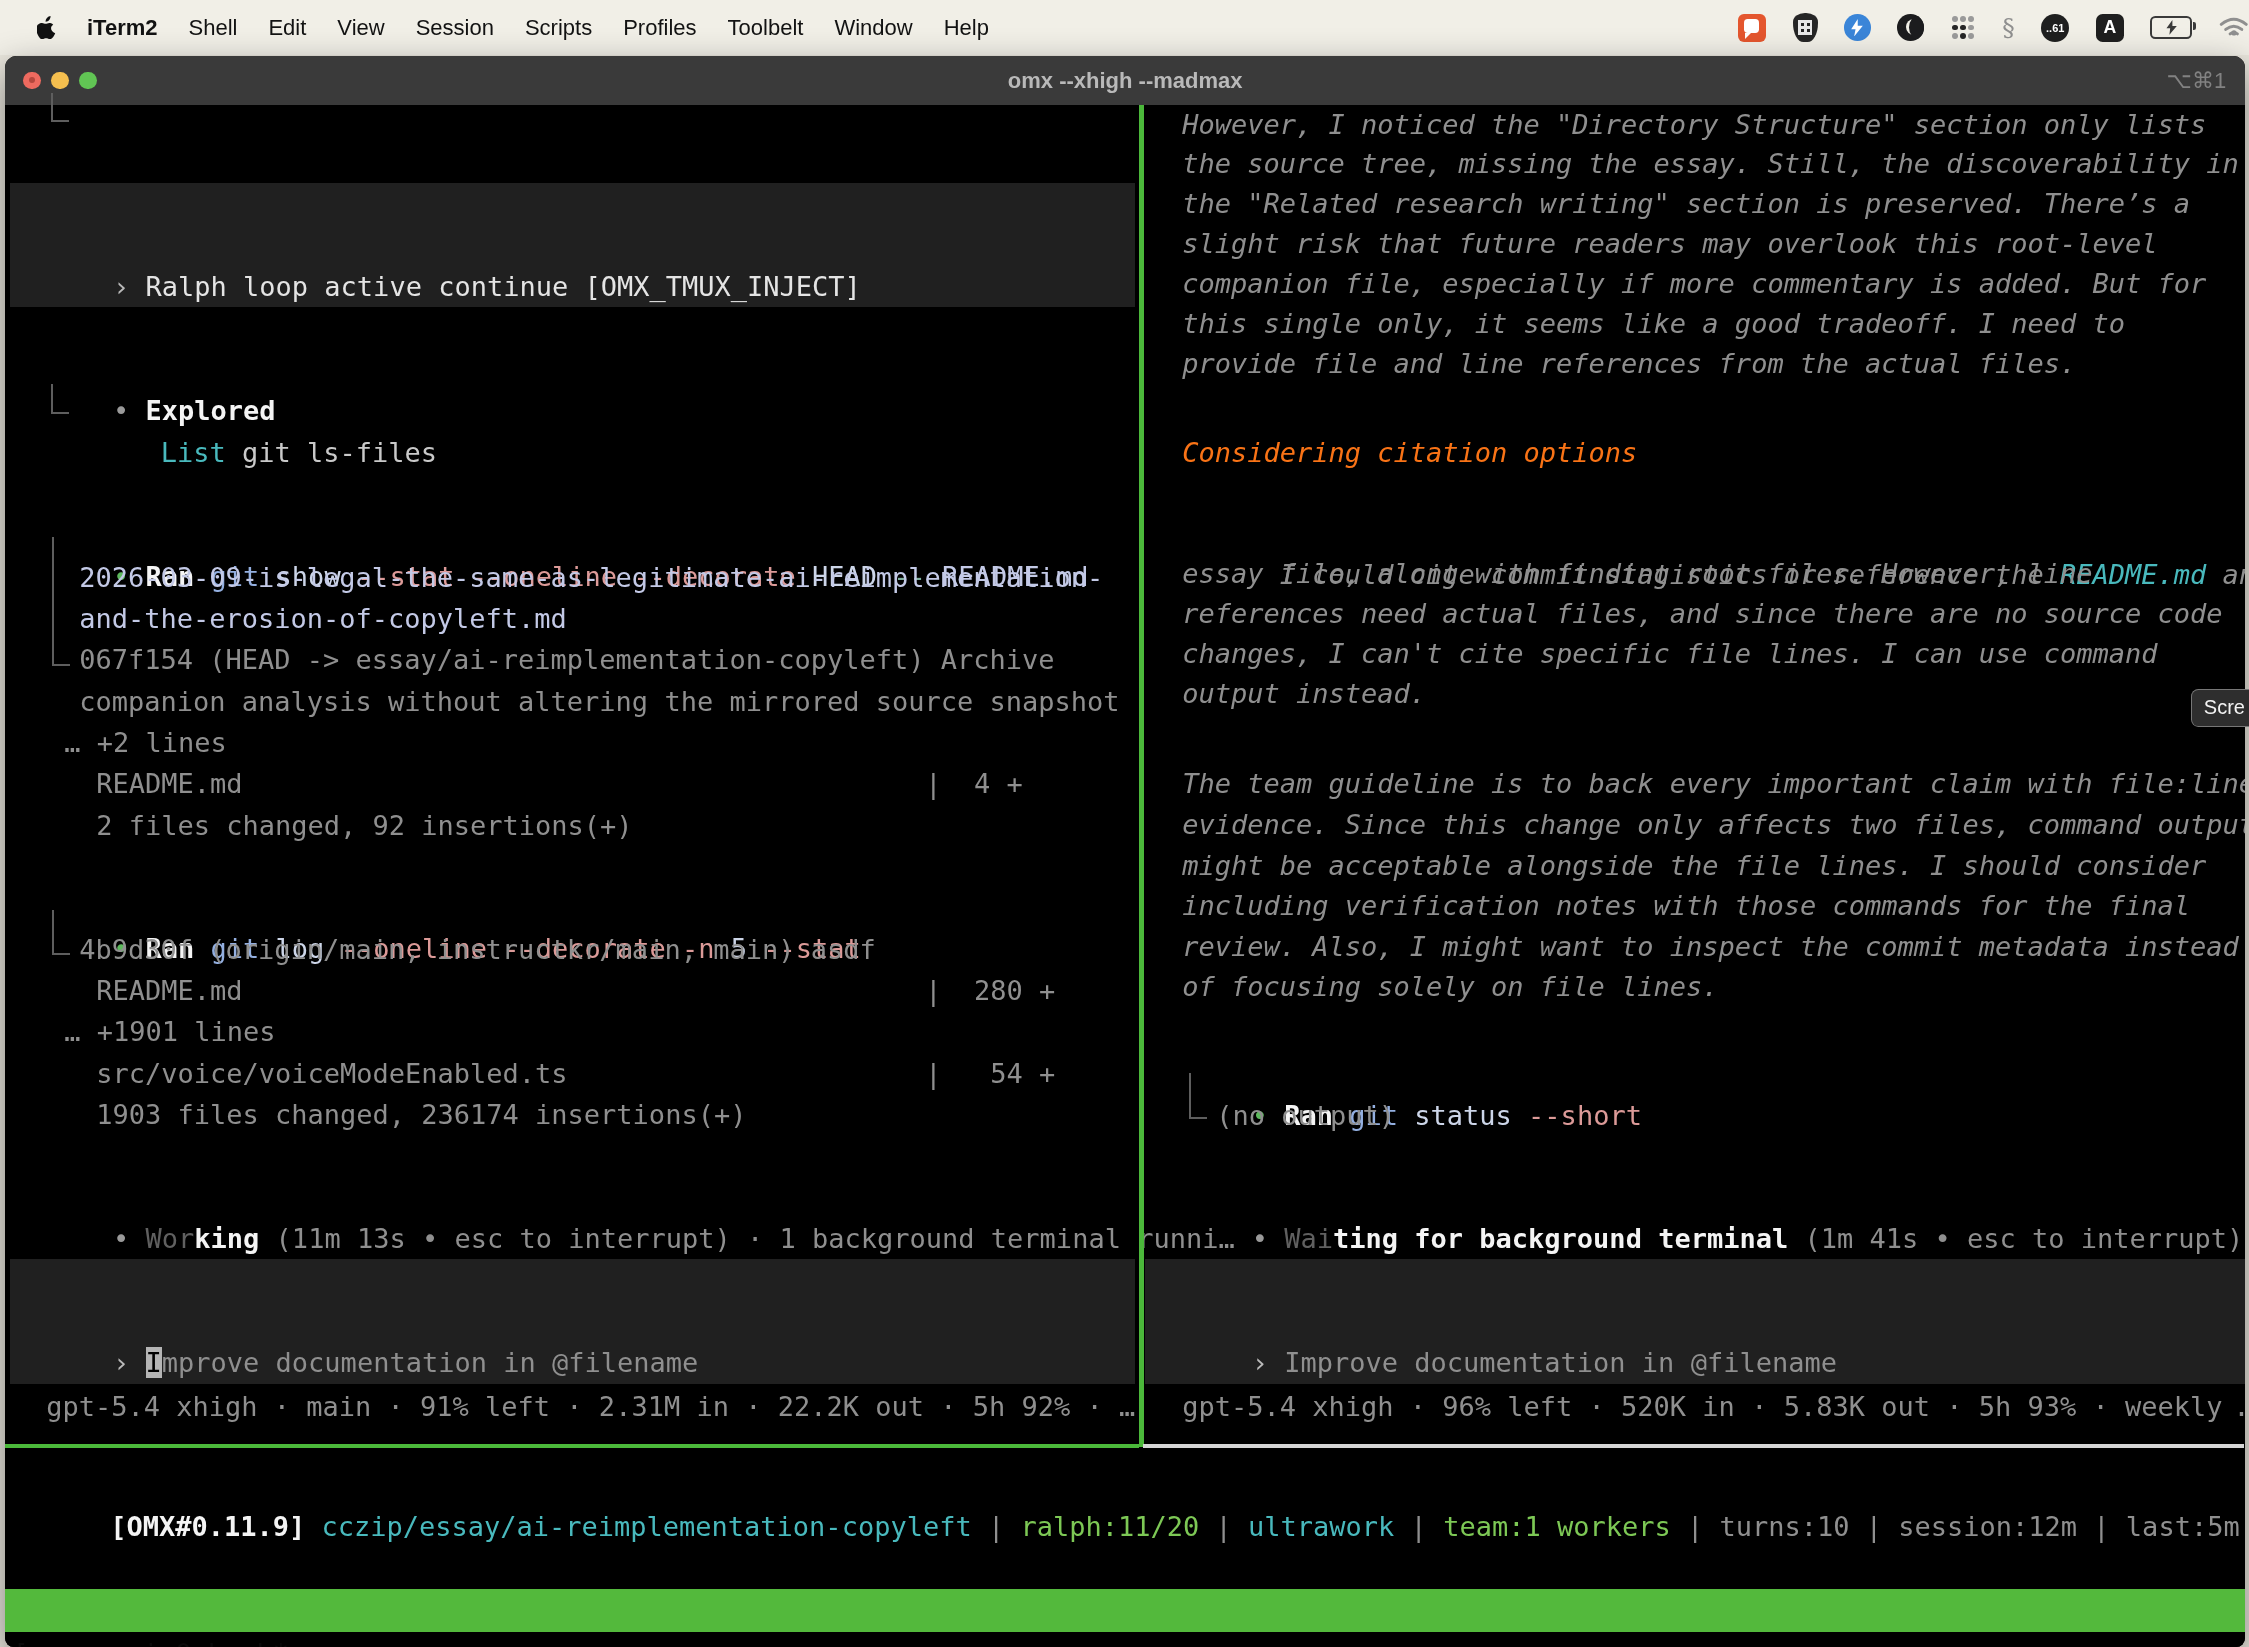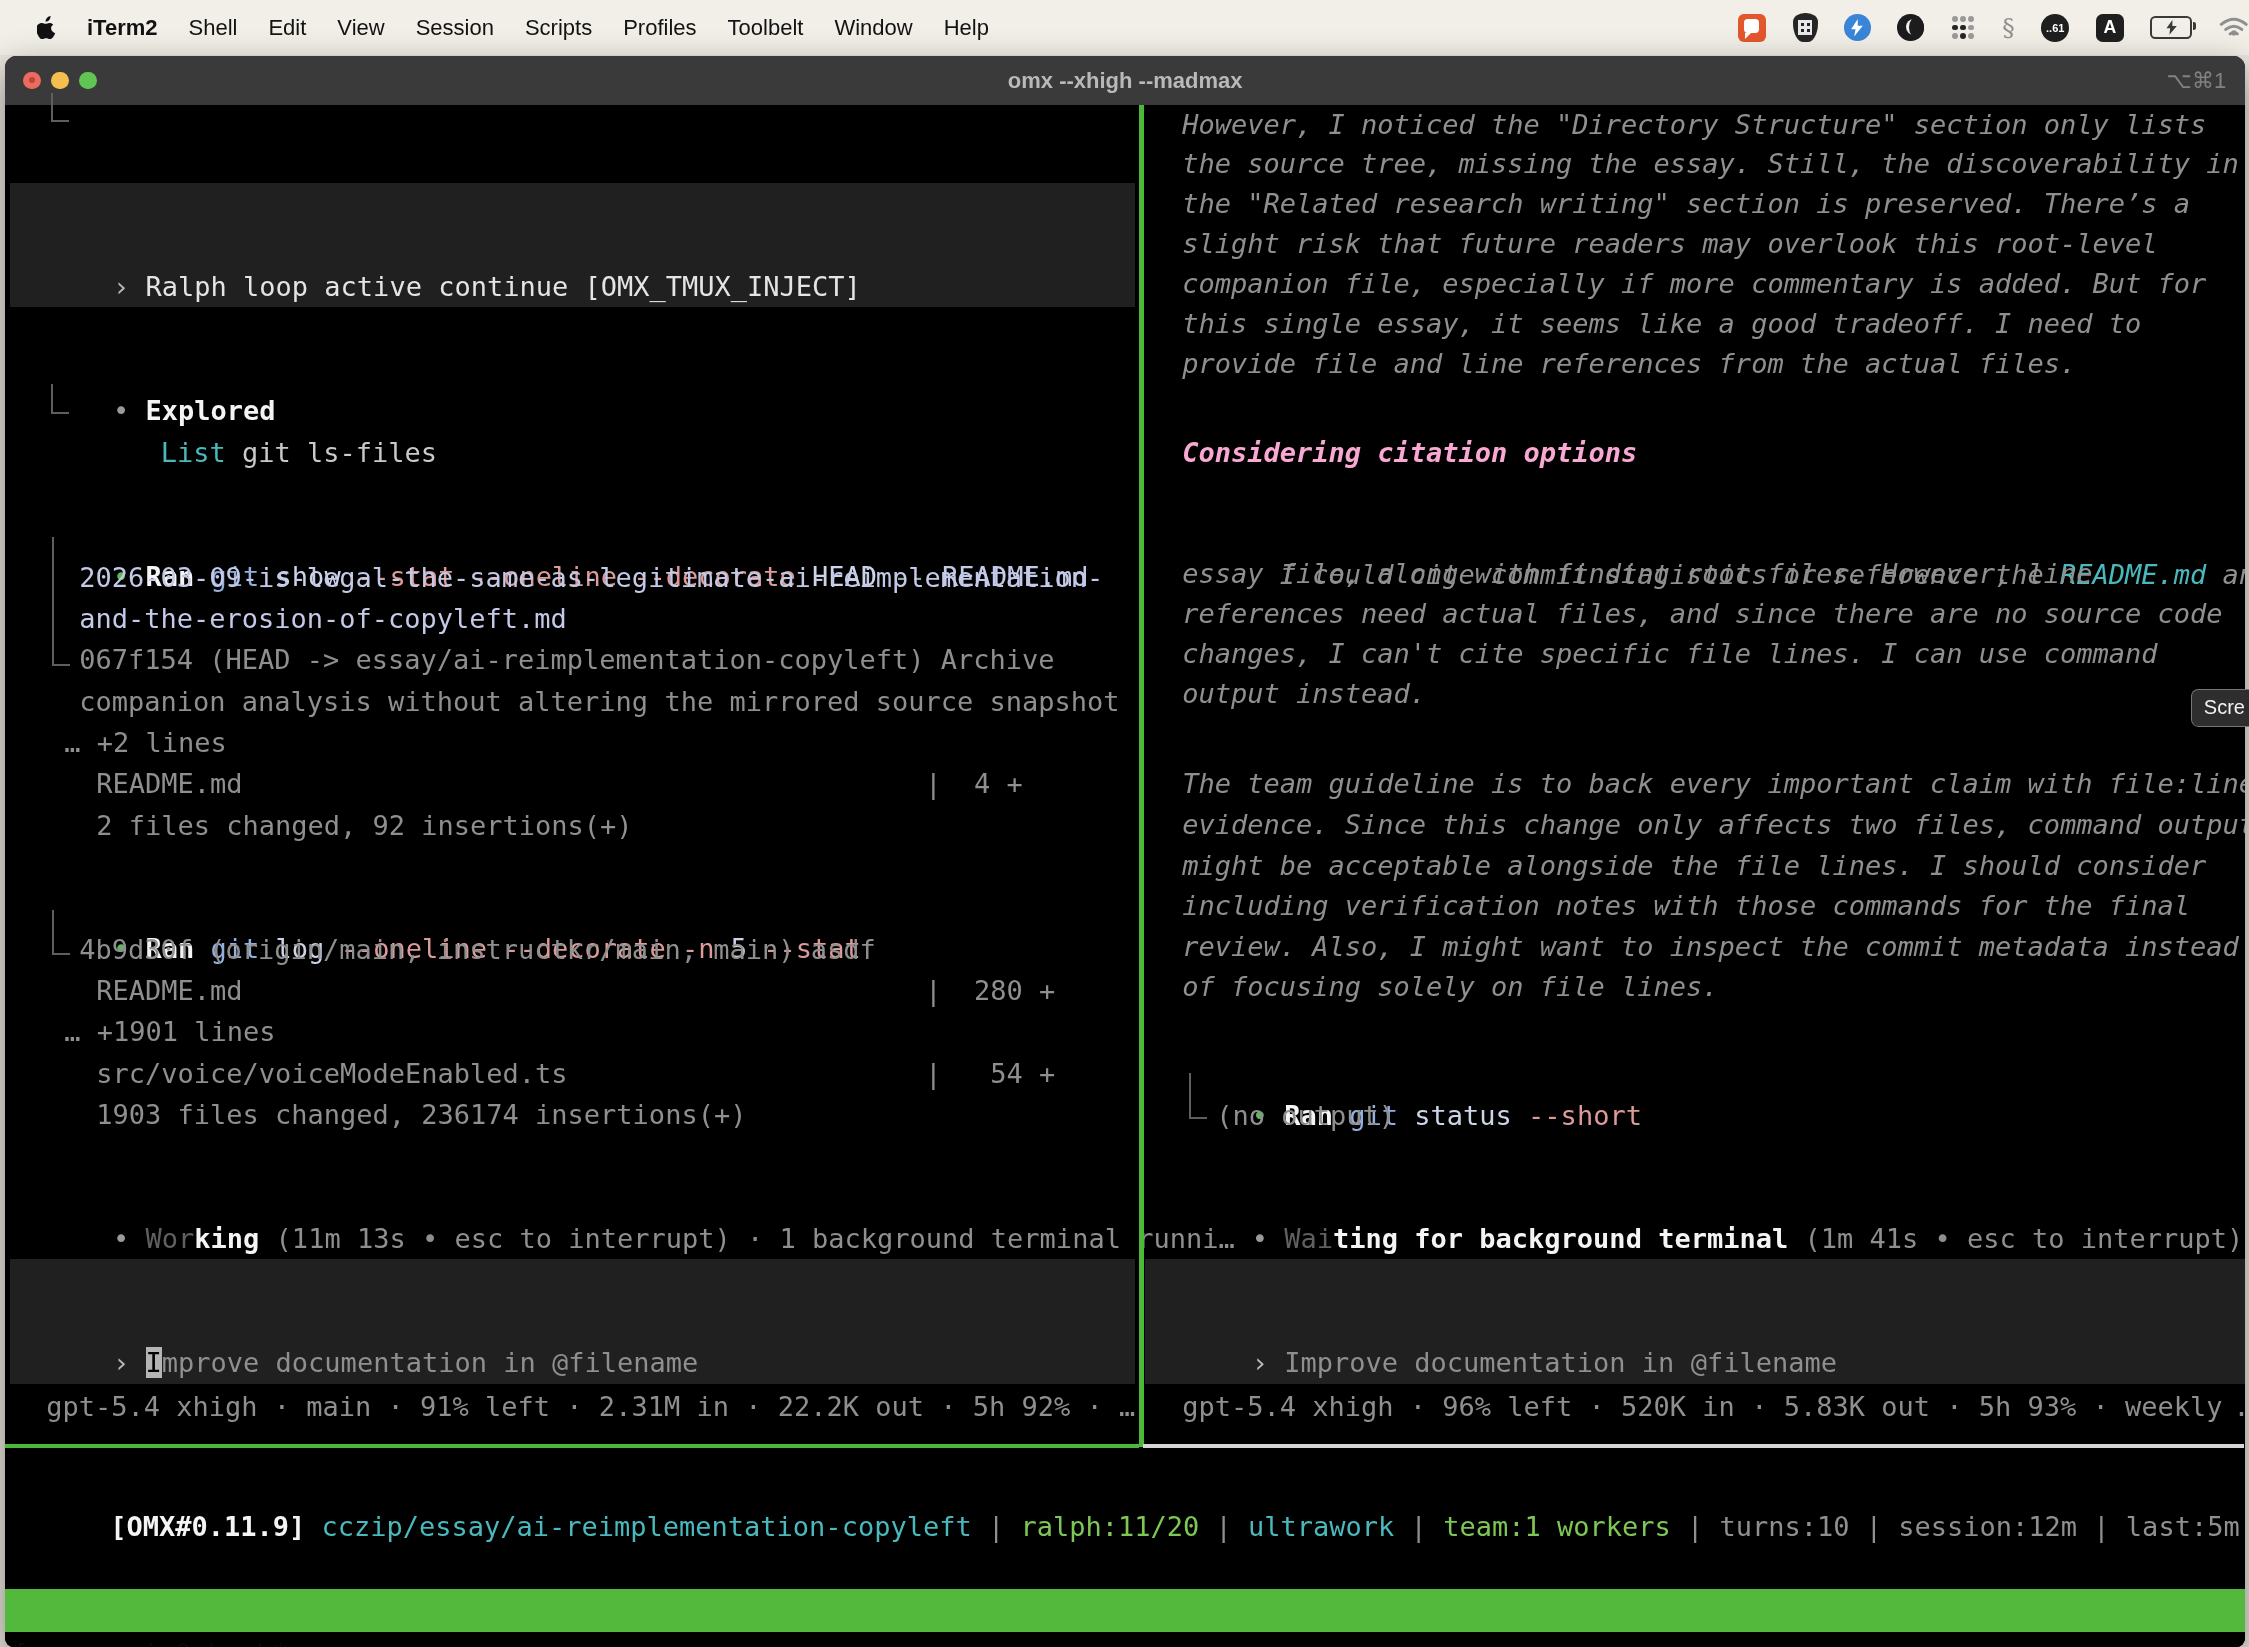--- a/index.html
+++ b/index.html
@@ -69,21 +69,21 @@
   .c-lgray{color:#c9c9c9;}
   .c-dim{color:#606060;}
   .c-cyan{color:#49b9bd;}
   .c-blue{color:#93afe0;}
   .c-pale{color:#ccd5e8;}
   .c-salmon{color:#dc9a98;}
   .c-peri{color:#c3c9e6;}
   .c-teal2{color:#7fae9f;}
   .c-gbul{color:#5db85d;}
   .c-graybul{color:#9a9a9a;}
-  .c-head{color:#f9a8d4;font-weight:bold;}
+  .c-head{color:#f97316;font-weight:normal;}
   .c-omxg{color:#7dc855;}
   .c-prompt{color:#b9b9b9;}
   .cursorblk{background:#b5b5b5;color:#000;}
 
   .tbox{position:absolute;background:#202020;}
   .corner{position:absolute;border-left:2.2px solid #5e5e5e;border-bottom:2.2px solid #5e5e5e;width:16px;}
 
   .vdivider{position:absolute;left:1134px;top:0;width:4.4px;height:1342px;background:#4bb83a;}
   .hborder-l{position:absolute;left:0;top:1339px;width:1134px;height:3.7px;background:#4bb83a;}
   .hborder-r{position:absolute;left:1138px;top:1339px;width:1101px;height:3.7px;background:#d6d6d6;}
@@ -221,21 +221,21 @@
 
     <div class="vdivider"></div>
     <div class="hborder-l"></div>
     <div class="hborder-r"></div>
 
     <div class="ln c-gray it" style="left:1177px;top:-1.5px;"><span>However, I noticed the "Directory Structure" section only lists</span></div>
     <div class="ln c-gray it" style="left:1177px;top:38px;"><span>the source tree, missing the essay. Still, the discoverability in</span></div>
     <div class="ln c-gray it" style="left:1177px;top:78px;"><span>the "Related research writing" section is preserved. There’s a</span></div>
     <div class="ln c-gray it" style="left:1177px;top:118px;"><span>slight risk that future readers may overlook this root-level</span></div>
     <div class="ln c-gray it" style="left:1177px;top:158px;"><span>companion file, especially if more commentary is added. But for</span></div>
-    <div class="ln c-gray it" style="left:1177px;top:198px;"><span>this single essay, it seems like a good tradeoff. I need to</span></div>
+    <div class="ln c-gray it" style="left:1177px;top:198px;"><span>this single only, it seems like a good tradeoff. I need to</span></div>
     <div class="ln c-gray it" style="left:1177px;top:238px;"><span>provide file and line references from the actual files.</span></div>
 
     <div class="ln c-head it" style="left:1177px;top:327px;"><span>Considering citation options</span></div>
 
     <div class="ln it" style="left:1177px;top:408px;">
       <span class="c-gray">I could cite commit statistics or reference the </span><span class="c-cyan">README.md</span><span class="c-gray"> and</span>
     </div>
     <div class="ln c-gray it" style="left:1177px;top:448px;"><span>essay file, along with finding root files. However, line</span></div>
     <div class="ln c-gray it" style="left:1177px;top:488px;"><span>references need actual files, and since there are no source code</span></div>
     <div class="ln c-gray it" style="left:1177px;top:528px;"><span>changes, I can't cite specific file lines. I can use command</span></div>

